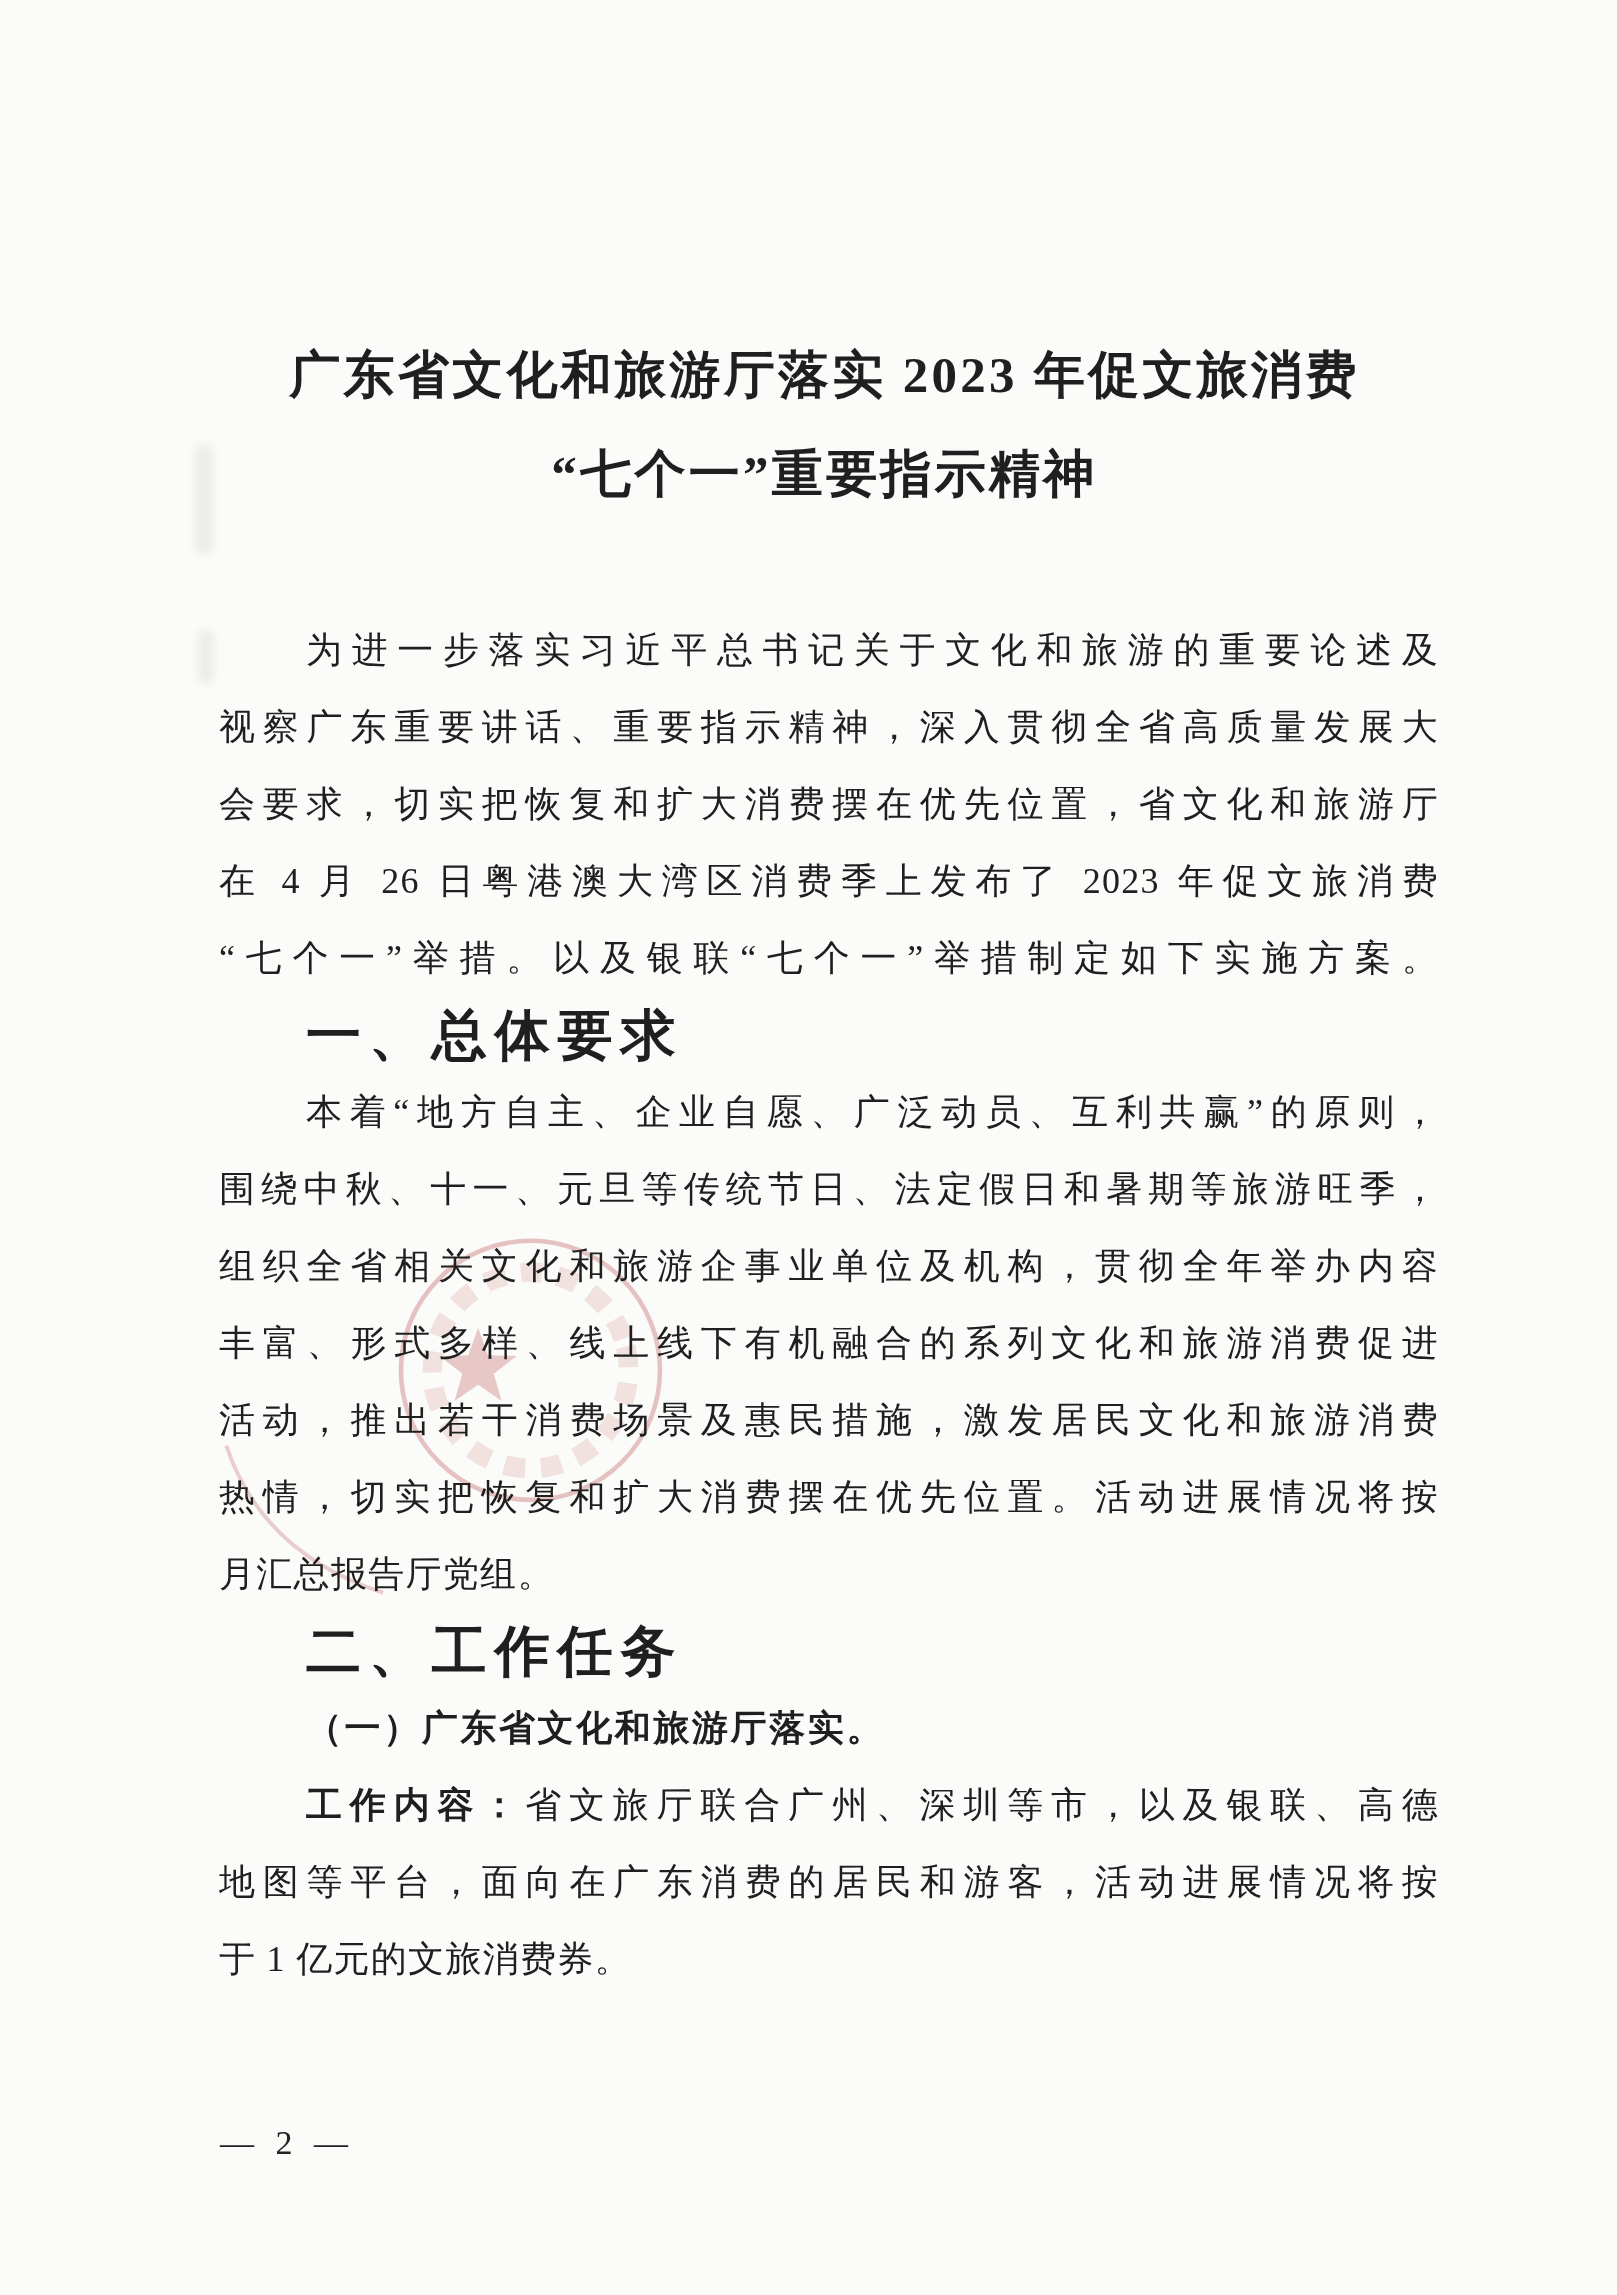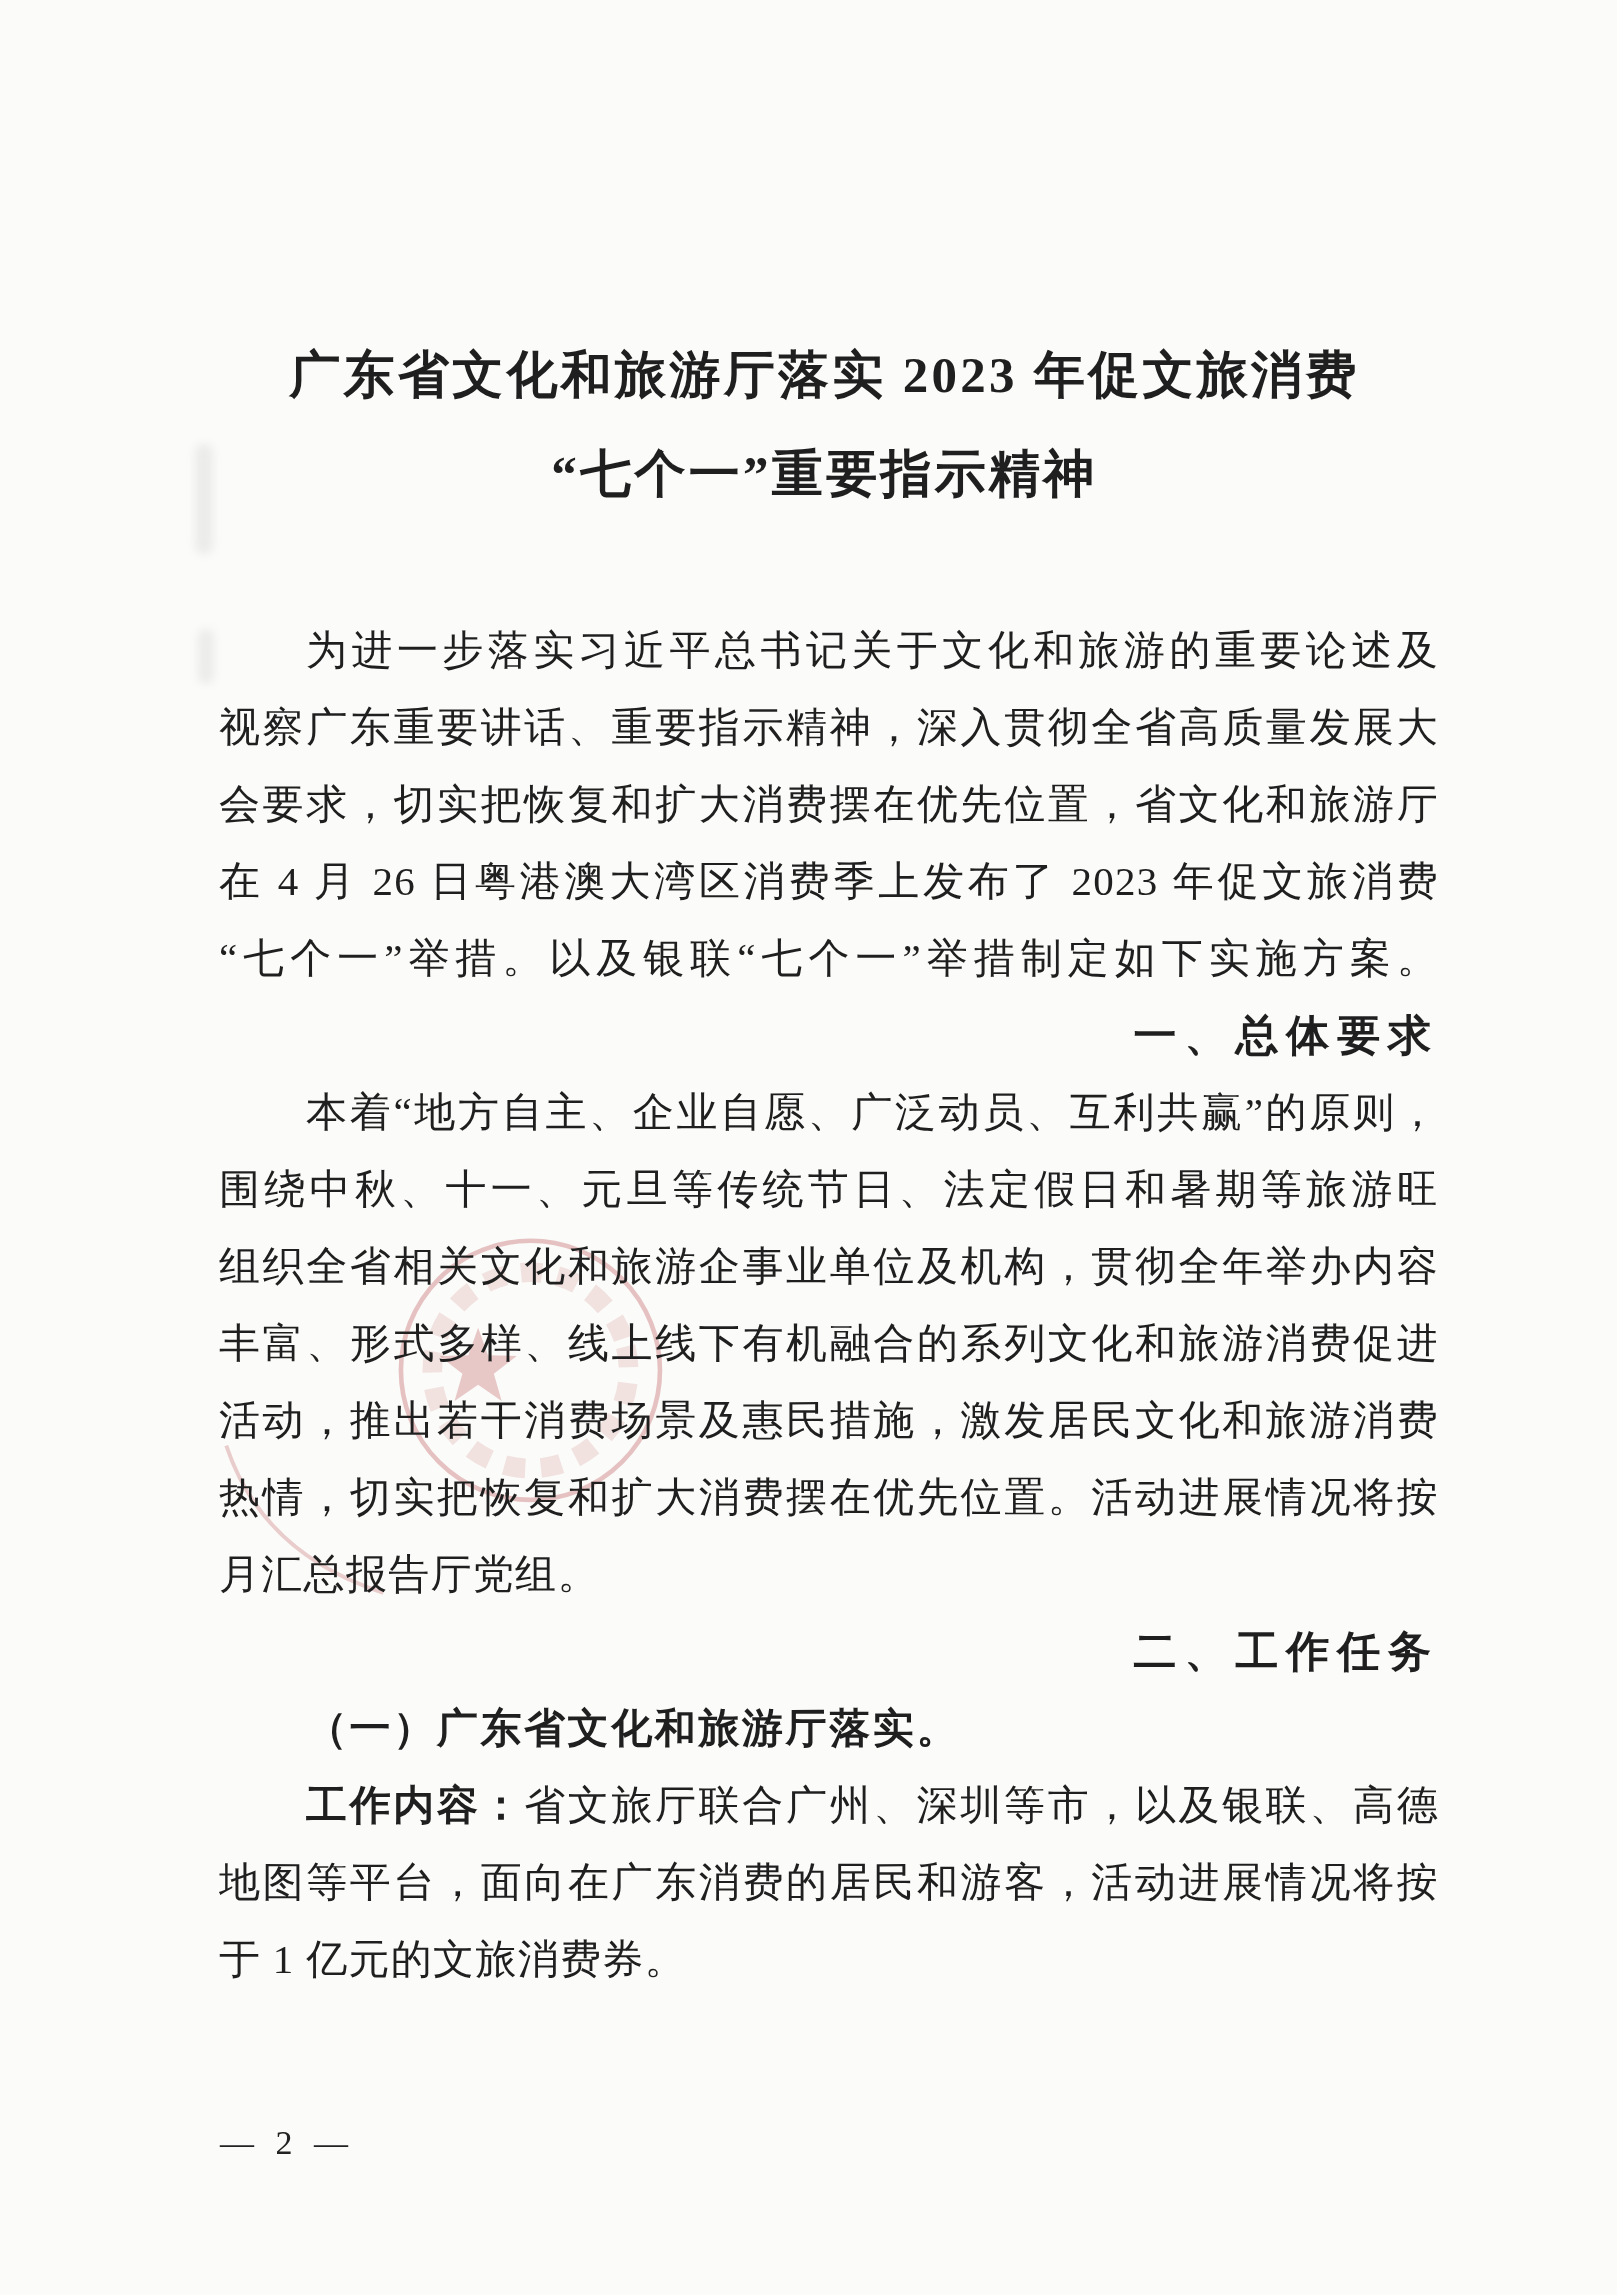--- a/index.html
+++ b/index.html
@@ -20,30 +20,29 @@
   .title-line{
     font-size:51px;font-weight:700;letter-spacing:3.3px;
     line-height:99px;white-space:nowrap;margin-left:32px;
   }
   
   .body-block{
     position:absolute;top:612px;left:219px;width:1220px;
   }
   .line{
     height:77px;line-height:77px;
-    font-size:41px;letter-spacing:1.3px;
+    font-size:36px;letter-spacing:1.3px;
     overflow:hidden;
   }
   .fill{text-align:justify;text-align-last:justify;}
   .indent{text-indent:87px;}
   .heading{
     font-family:Liberation Serif, serif;
-    font-weight:700;letter-spacing:7.9px;font-size:43px;
+    font-weight:700;letter-spacing:7.9px;font-size:55px;
     text-indent:87px;
-    text-align:right;
   }
   .subheading{
     font-weight:700;letter-spacing:2.6px;
     text-indent:87px;
   }
   .label{font-weight:700;}
   
   .page-number{
     position:absolute;left:220px;top:2124px;
     font-size:34px;letter-spacing:6.5px;color:#222;

